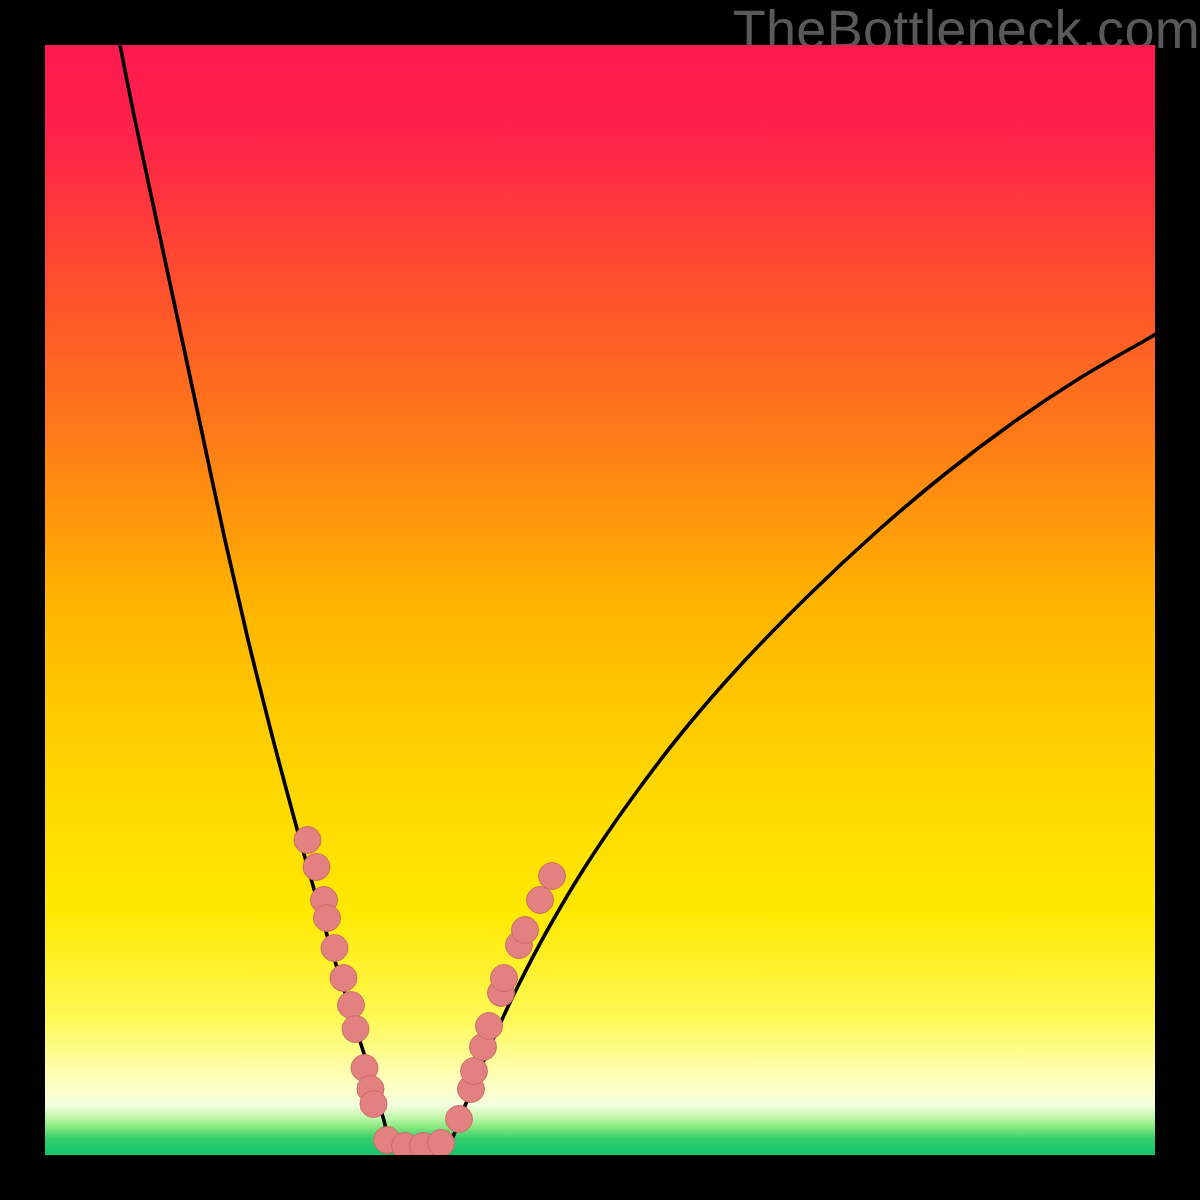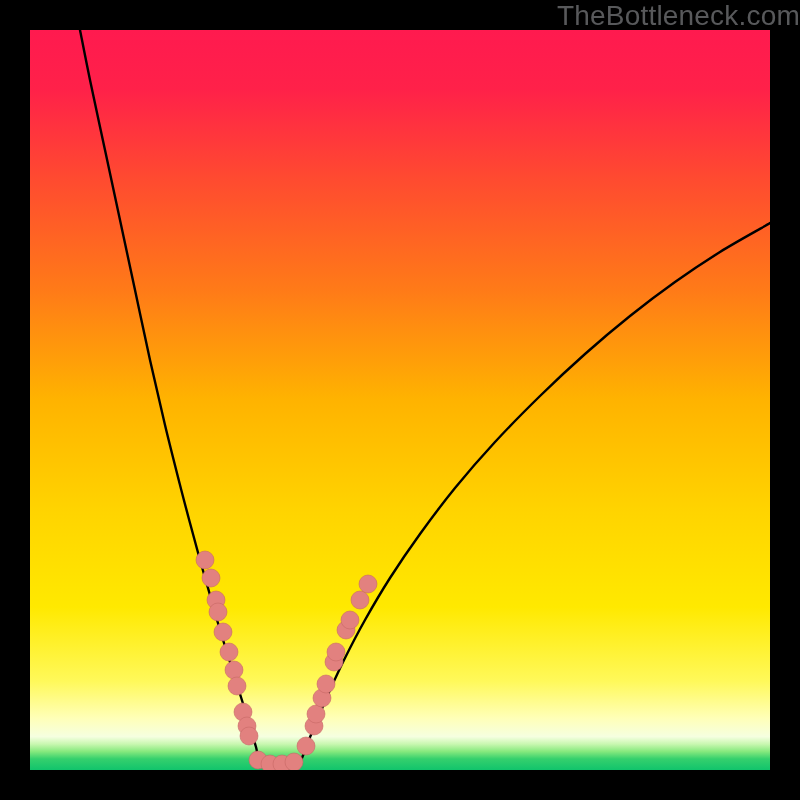--- a/index.html
+++ b/index.html
@@ -23,21 +23,21 @@
   }
   .curve-layer {
     position: absolute;
     inset: 0;
   }
   .watermark {
     position: absolute;
     top: 0;
     right: 0;
     font-family: Arial, Helvetica, sans-serif;
-    font-size: 28px;
+    font-size: 36px;
     font-weight: 500;
     color: #58595b;
     letter-spacing: 0.2px;
     line-height: 1;
     padding-top: 2px;
   }
 </style>
 </head>
 <body>
 

